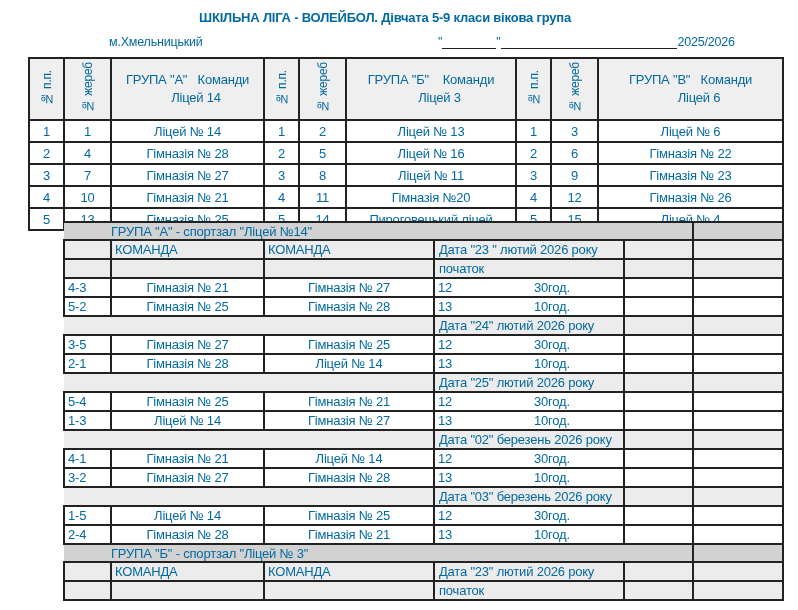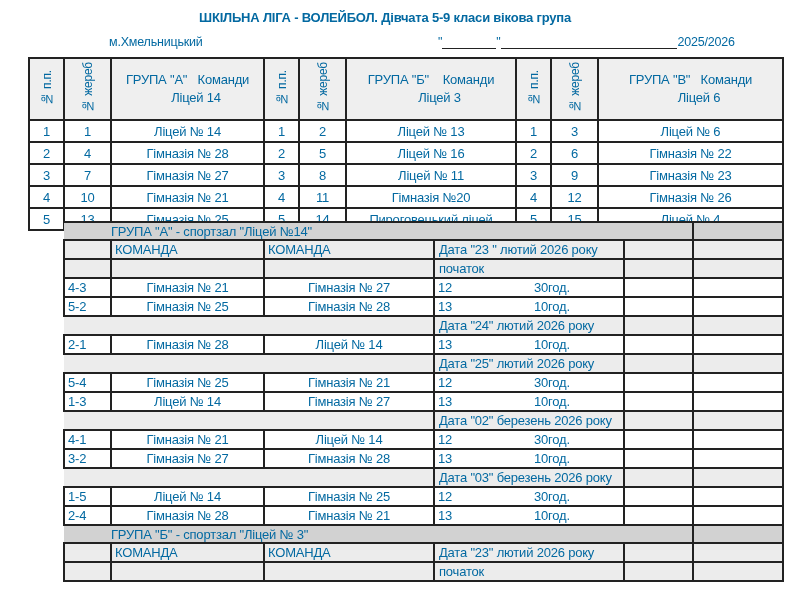--- a/index.html
+++ b/index.html
@@ -220,20 +220,34 @@
       <td></td>
     </tr>
 
     <tr class="r-date">
       <td class="nb gray" colspan="3"></td>
       <td class="gray datec">Дата "24" лютий 2026 року</td>
       <td class="nb gray"></td>
       <td class="gray"></td>
     </tr>
 
+    <tr class="r-match">
+      <td class="code">3-5</td>
+      <td class="team">Гімназія № 27</td>
+      <td class="team">Гімназія № 25</td>
+      <td class="timec">
+            <div class="twrap">
+              <span class="th">12</span>
+              <span class="tm">30</span>
+              <span class="tu">год.</span>
+            </div>
+          </td>
+      <td></td>
+      <td></td>
+    </tr>
 
     <tr class="r-match">
       <td class="code">2-1</td>
       <td class="team">Гімназія № 28</td>
       <td class="team">Ліцей № 14</td>
       <td class="timec">
             <div class="twrap">
               <span class="th">13</span>
               <span class="tm">10</span>
               <span class="tu">год.</span>

